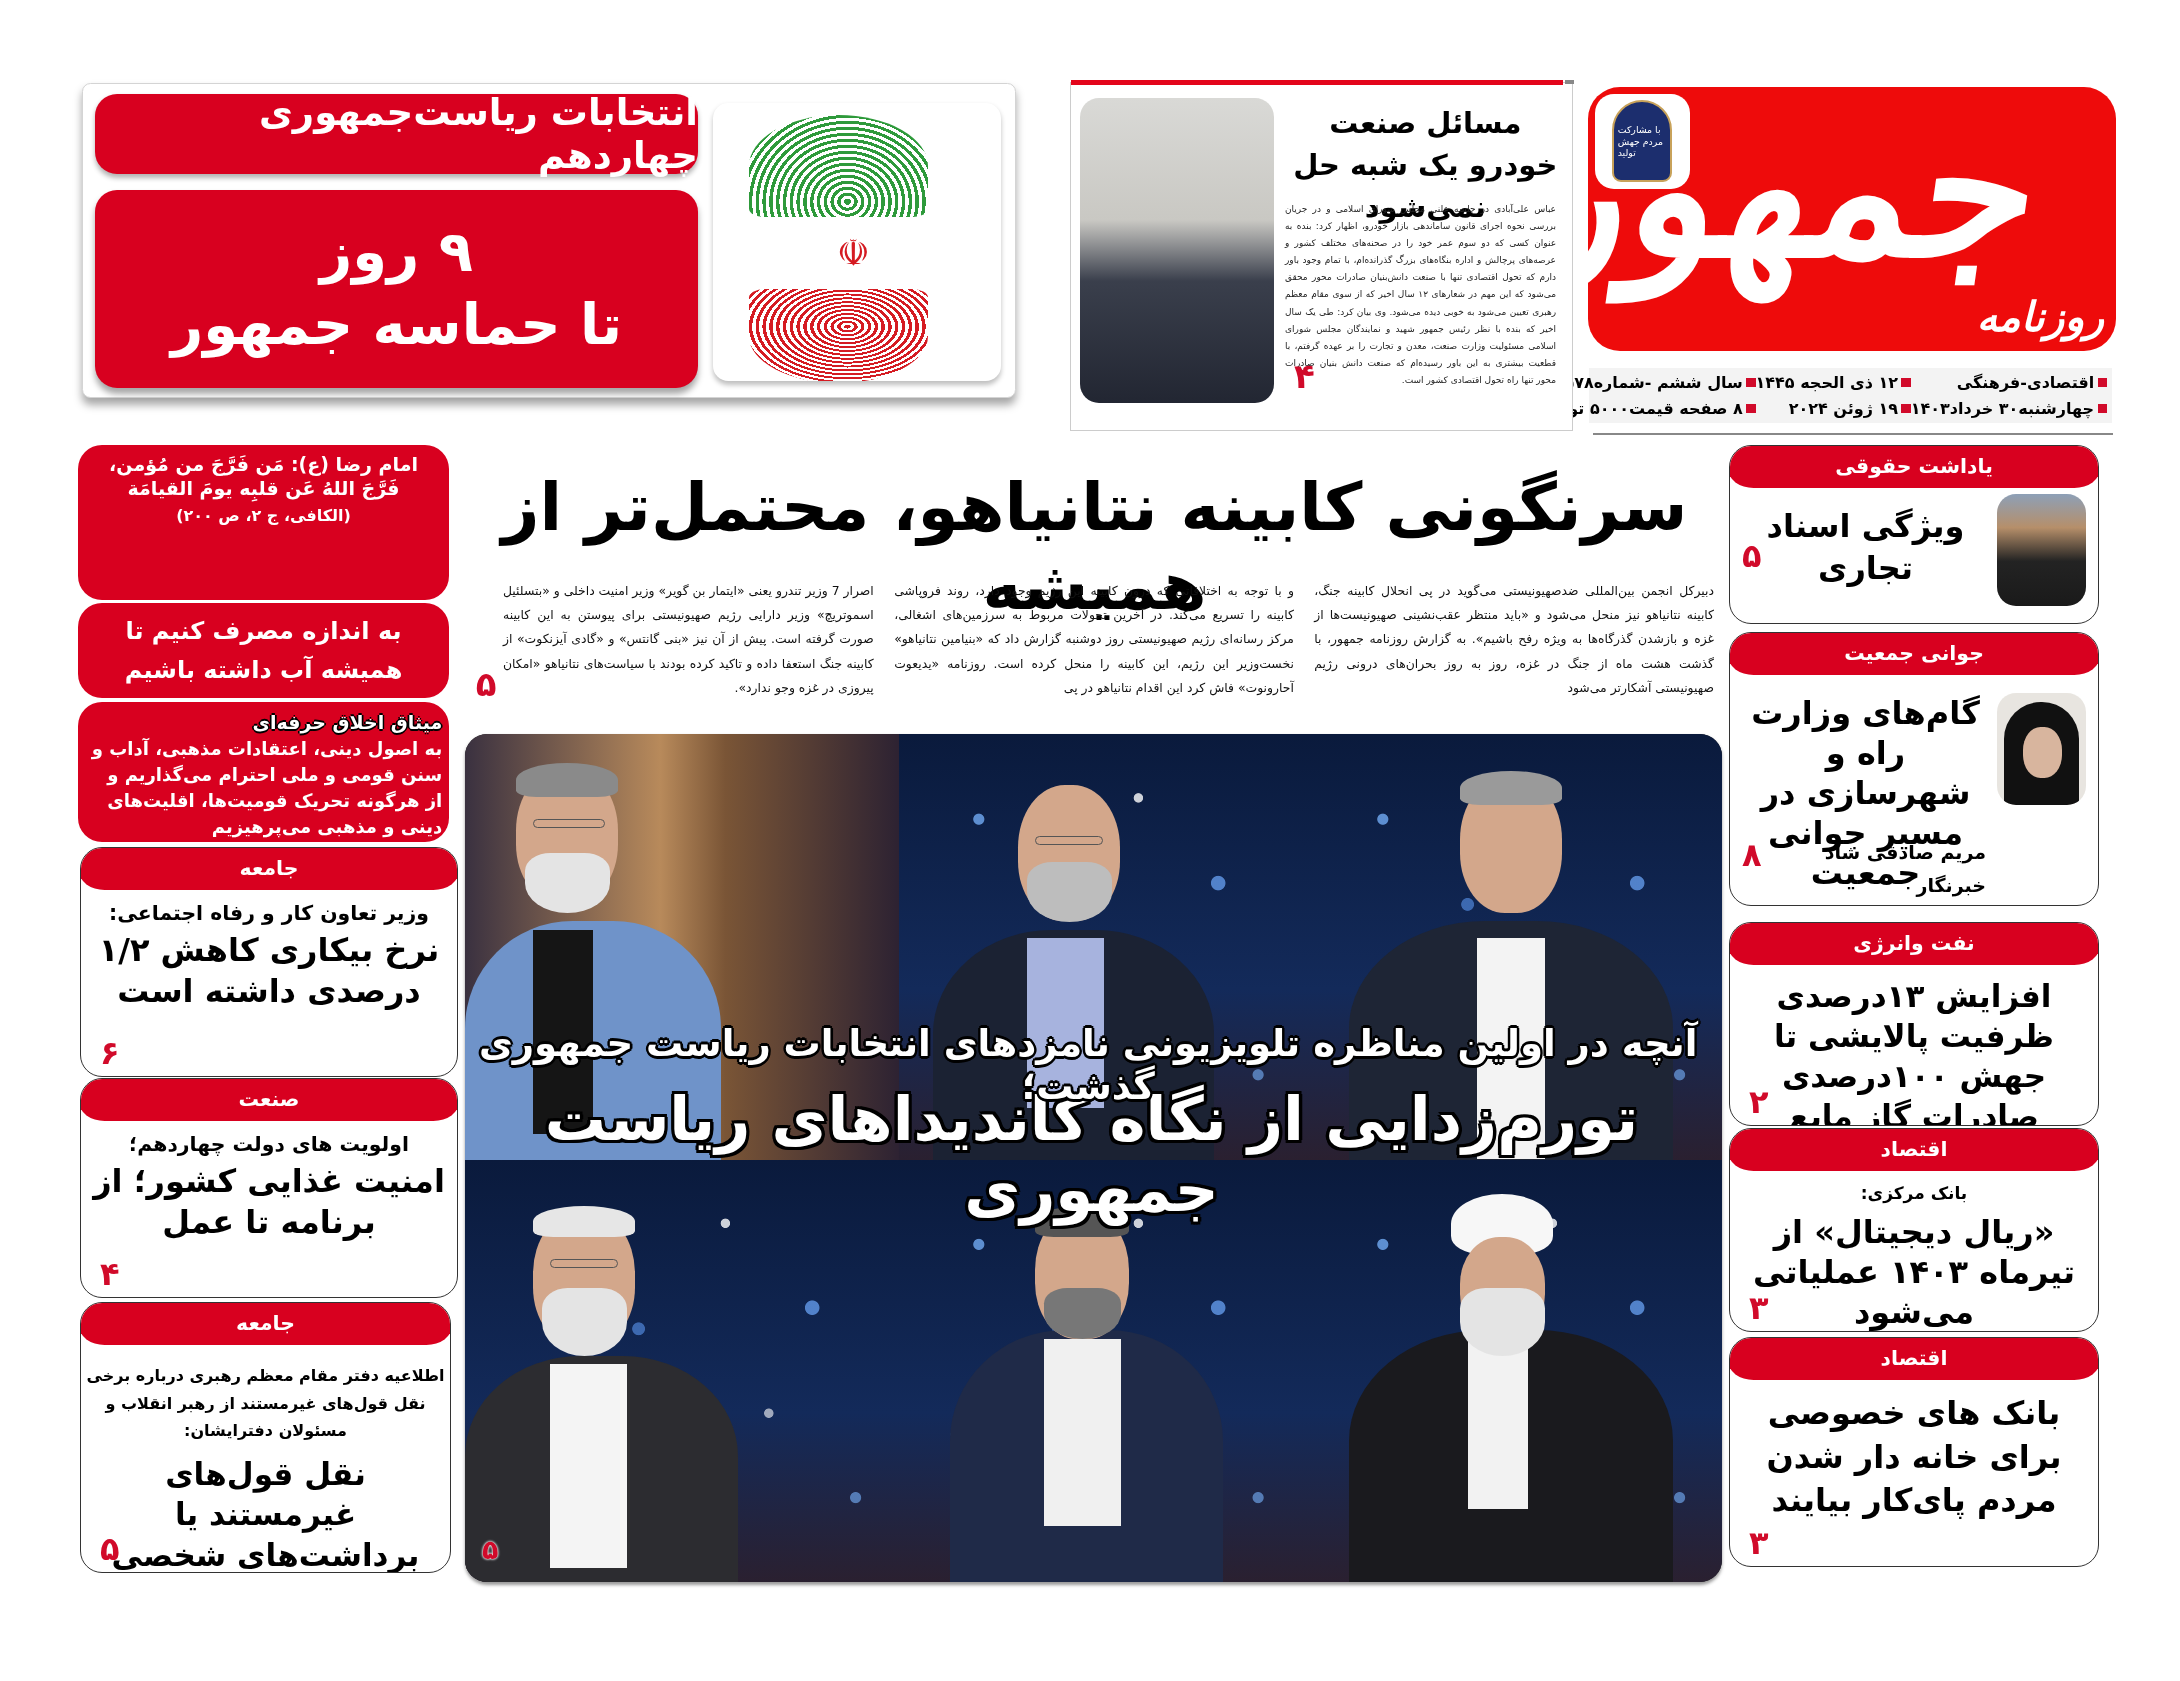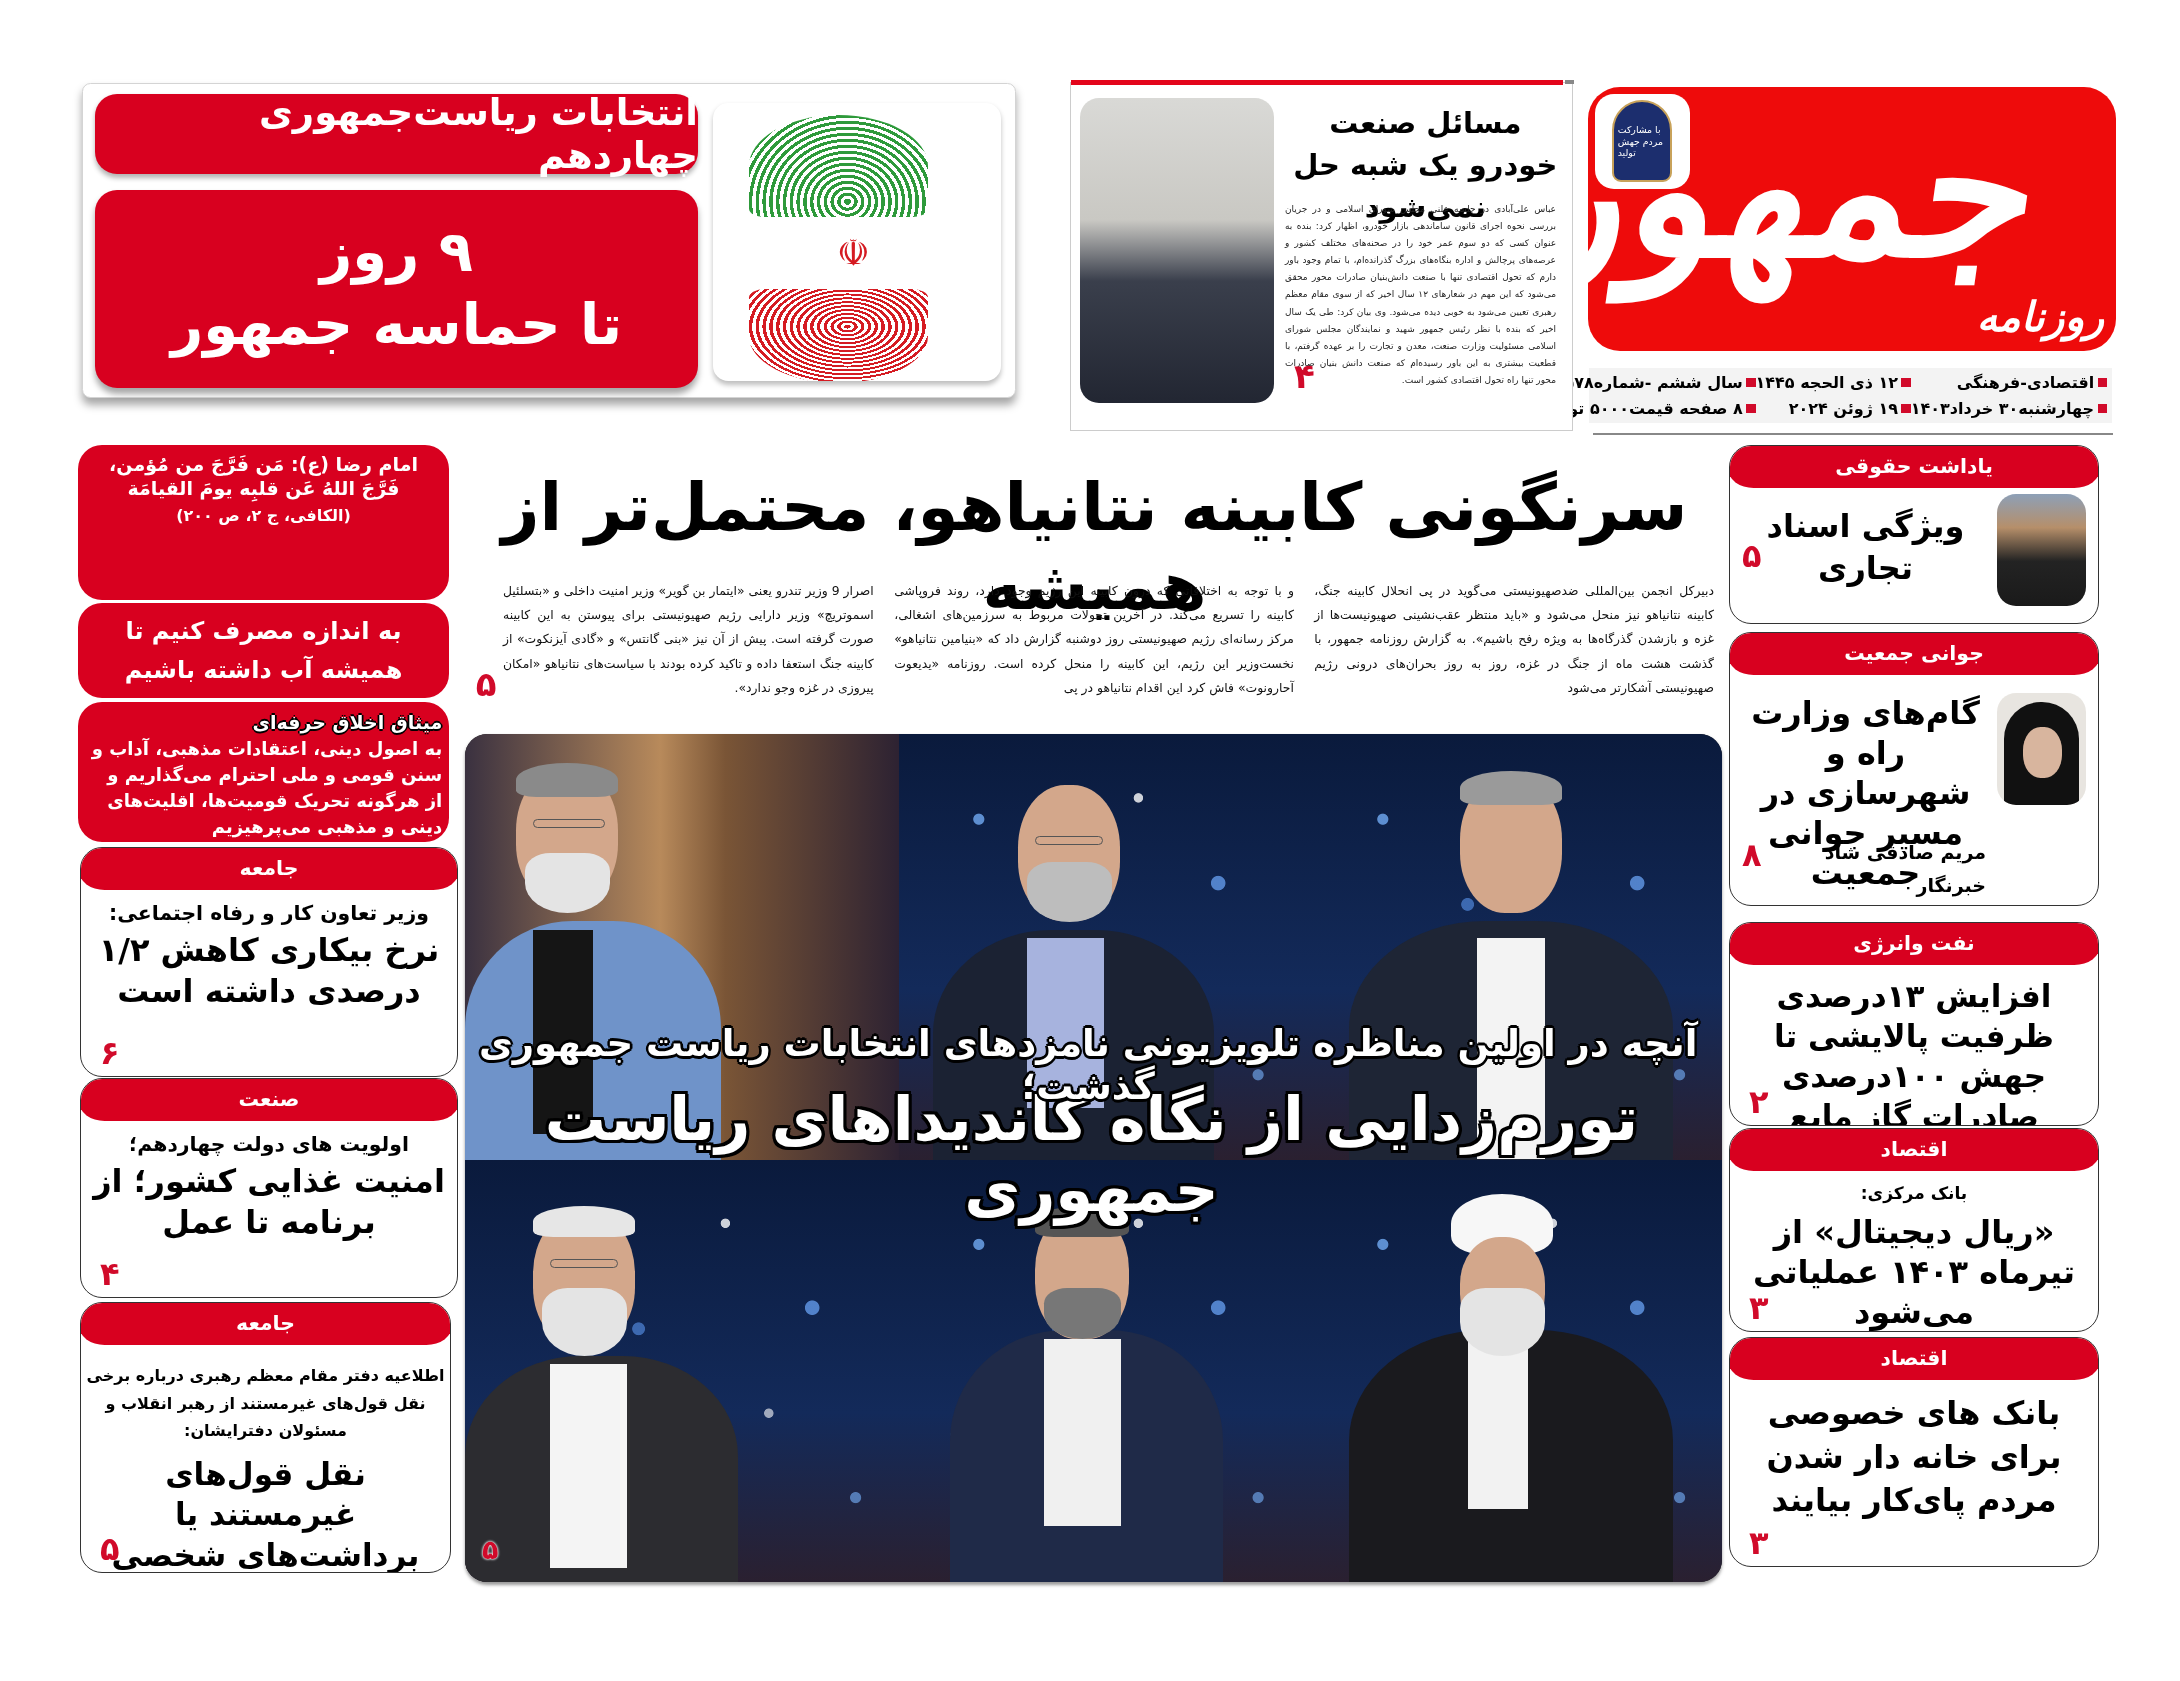--- a/index.html
+++ b/index.html
@@ -215,21 +215,21 @@
   <div class="sec-head">جامعه</div>
   <div class="kicker">اطلاعیه دفتر مقام معظم رهبری درباره برخی نقل قول‌های غیرمستند از رهبر انقلاب و مسئولان دفترایشان:</div>
   <div class="headline">نقل قول‌های غیرمستند یا برداشت‌های شخصی فاقداعتبار است</div>
   <div class="pnum">۵</div>
 </div>
 
 <div id="main-headline" class="abs">سرنگونی کابینه نتانیاهو، محتمل‌تر از همیشه</div>
 <div id="main-cols" class="abs">
   <div class="col">دبیرکل انجمن بین‌المللی ضدصهیونیستی می‌گوید در پی انحلال کابینه جنگ، کابینه نتانیاهو نیز منحل می‌شود و «باید منتظر عقب‌نشینی صهیونیست‌ها از غزه و بازشدن گذرگاه‌ها به ویژه رفح باشیم». به گزارش روزنامه جمهور، با گذشت هشت ماه از جنگ در غزه، روز به روز بحران‌های درونی رژیم صهیونیستی آشکارتر می‌شود</div>
   <div class="col">و با توجه به اختلافاتی که درون کابینه این رژیم وجود دارد، روند فروپاشی کابینه را تسریع می‌کند. در آخرین تحولات مربوط به سرزمین‌های اشغالی، مرکز رسانه‌ای رژیم صهیونیستی روز دوشنبه گزارش داد که «بنیامین نتانیاهو» نخست‌وزیر این رژیم، این کابینه را منحل کرده است. روزنامه «یدیعوت آحارونوت» فاش کرد این اقدام نتانیاهو در پی</div>
-  <div class="col" style="padding-left:29px;">اصرار 9 وزیر تندرو یعنی «ایتمار بن گویر» وزیر امنیت داخلی و «بتسلئیل اسموتریچ» وزیر دارایی رژیم صهیونیستی برای پیوستن به این کابینه صورت گرفته است. پیش از آن نیز «بنی گانتس» و «گادی آیزنکوت» از کابینه جنگ استعفا داده و تاکید کرده بودند با سیاست‌های نتانیاهو «امکان پیروزی در غزه وجو ندارد».</div>
+  <div class="col" style="padding-left:29px;">اصرار 7 وزیر تندرو یعنی «ایتمار بن گویر» وزیر امنیت داخلی و «بتسلئیل اسموتریچ» وزیر دارایی رژیم صهیونیستی برای پیوستن به این کابینه صورت گرفته است. پیش از آن نیز «بنی گانتس» و «گادی آیزنکوت» از کابینه جنگ استعفا داده و تاکید کرده بودند با سیاست‌های نتانیاهو «امکان پیروزی در غزه وجو ندارد».</div>
   <div class="pnum">۵</div>
 </div>
 
 <div id="photo-grid" class="abs">
 
   <div class="tile cand" style="right:0; top:0; width:424px; height:426px;">
     <div class="bg bokeh"></div>
     <div class="suit" style="left:51px; top:187px; width:324px; height:256px; background:#1e2535;"></div>
     <div class="shirt" style="left:179px; top:204px; width:68px; height:221px; background:#f3f3f3;"></div>
     <div class="head" style="left:162px; top:43px; width:102px; height:136px;"></div>

